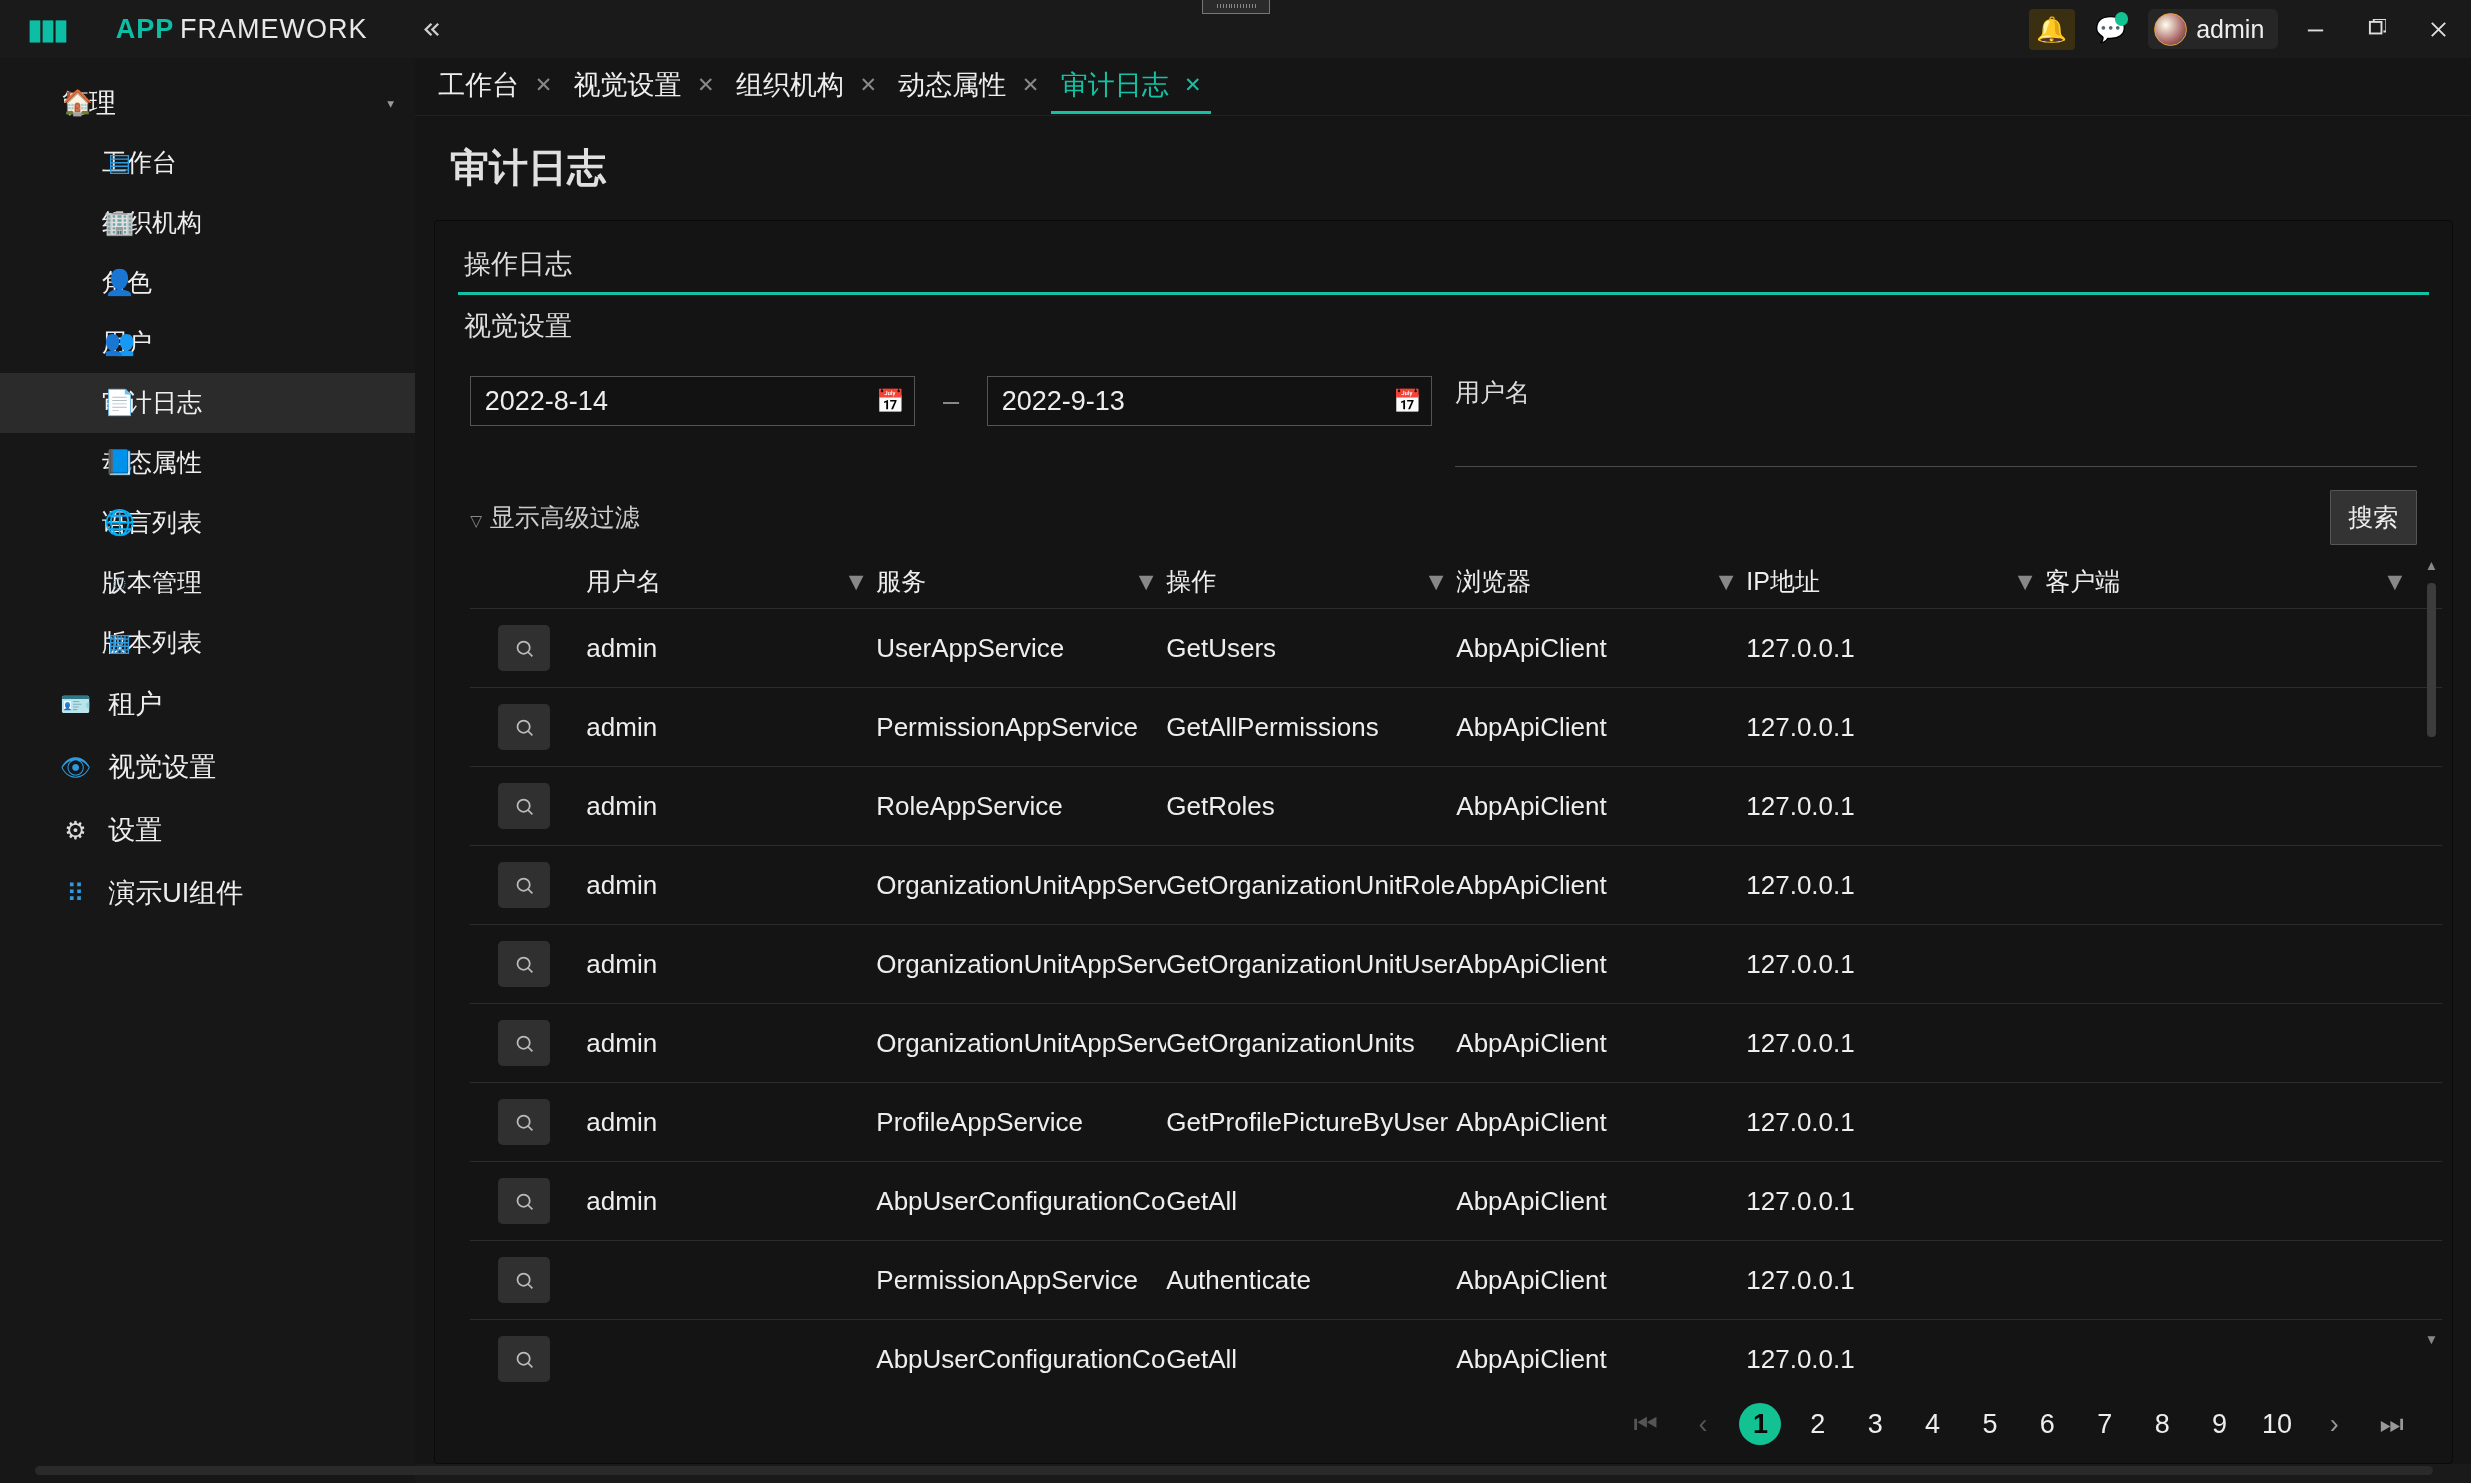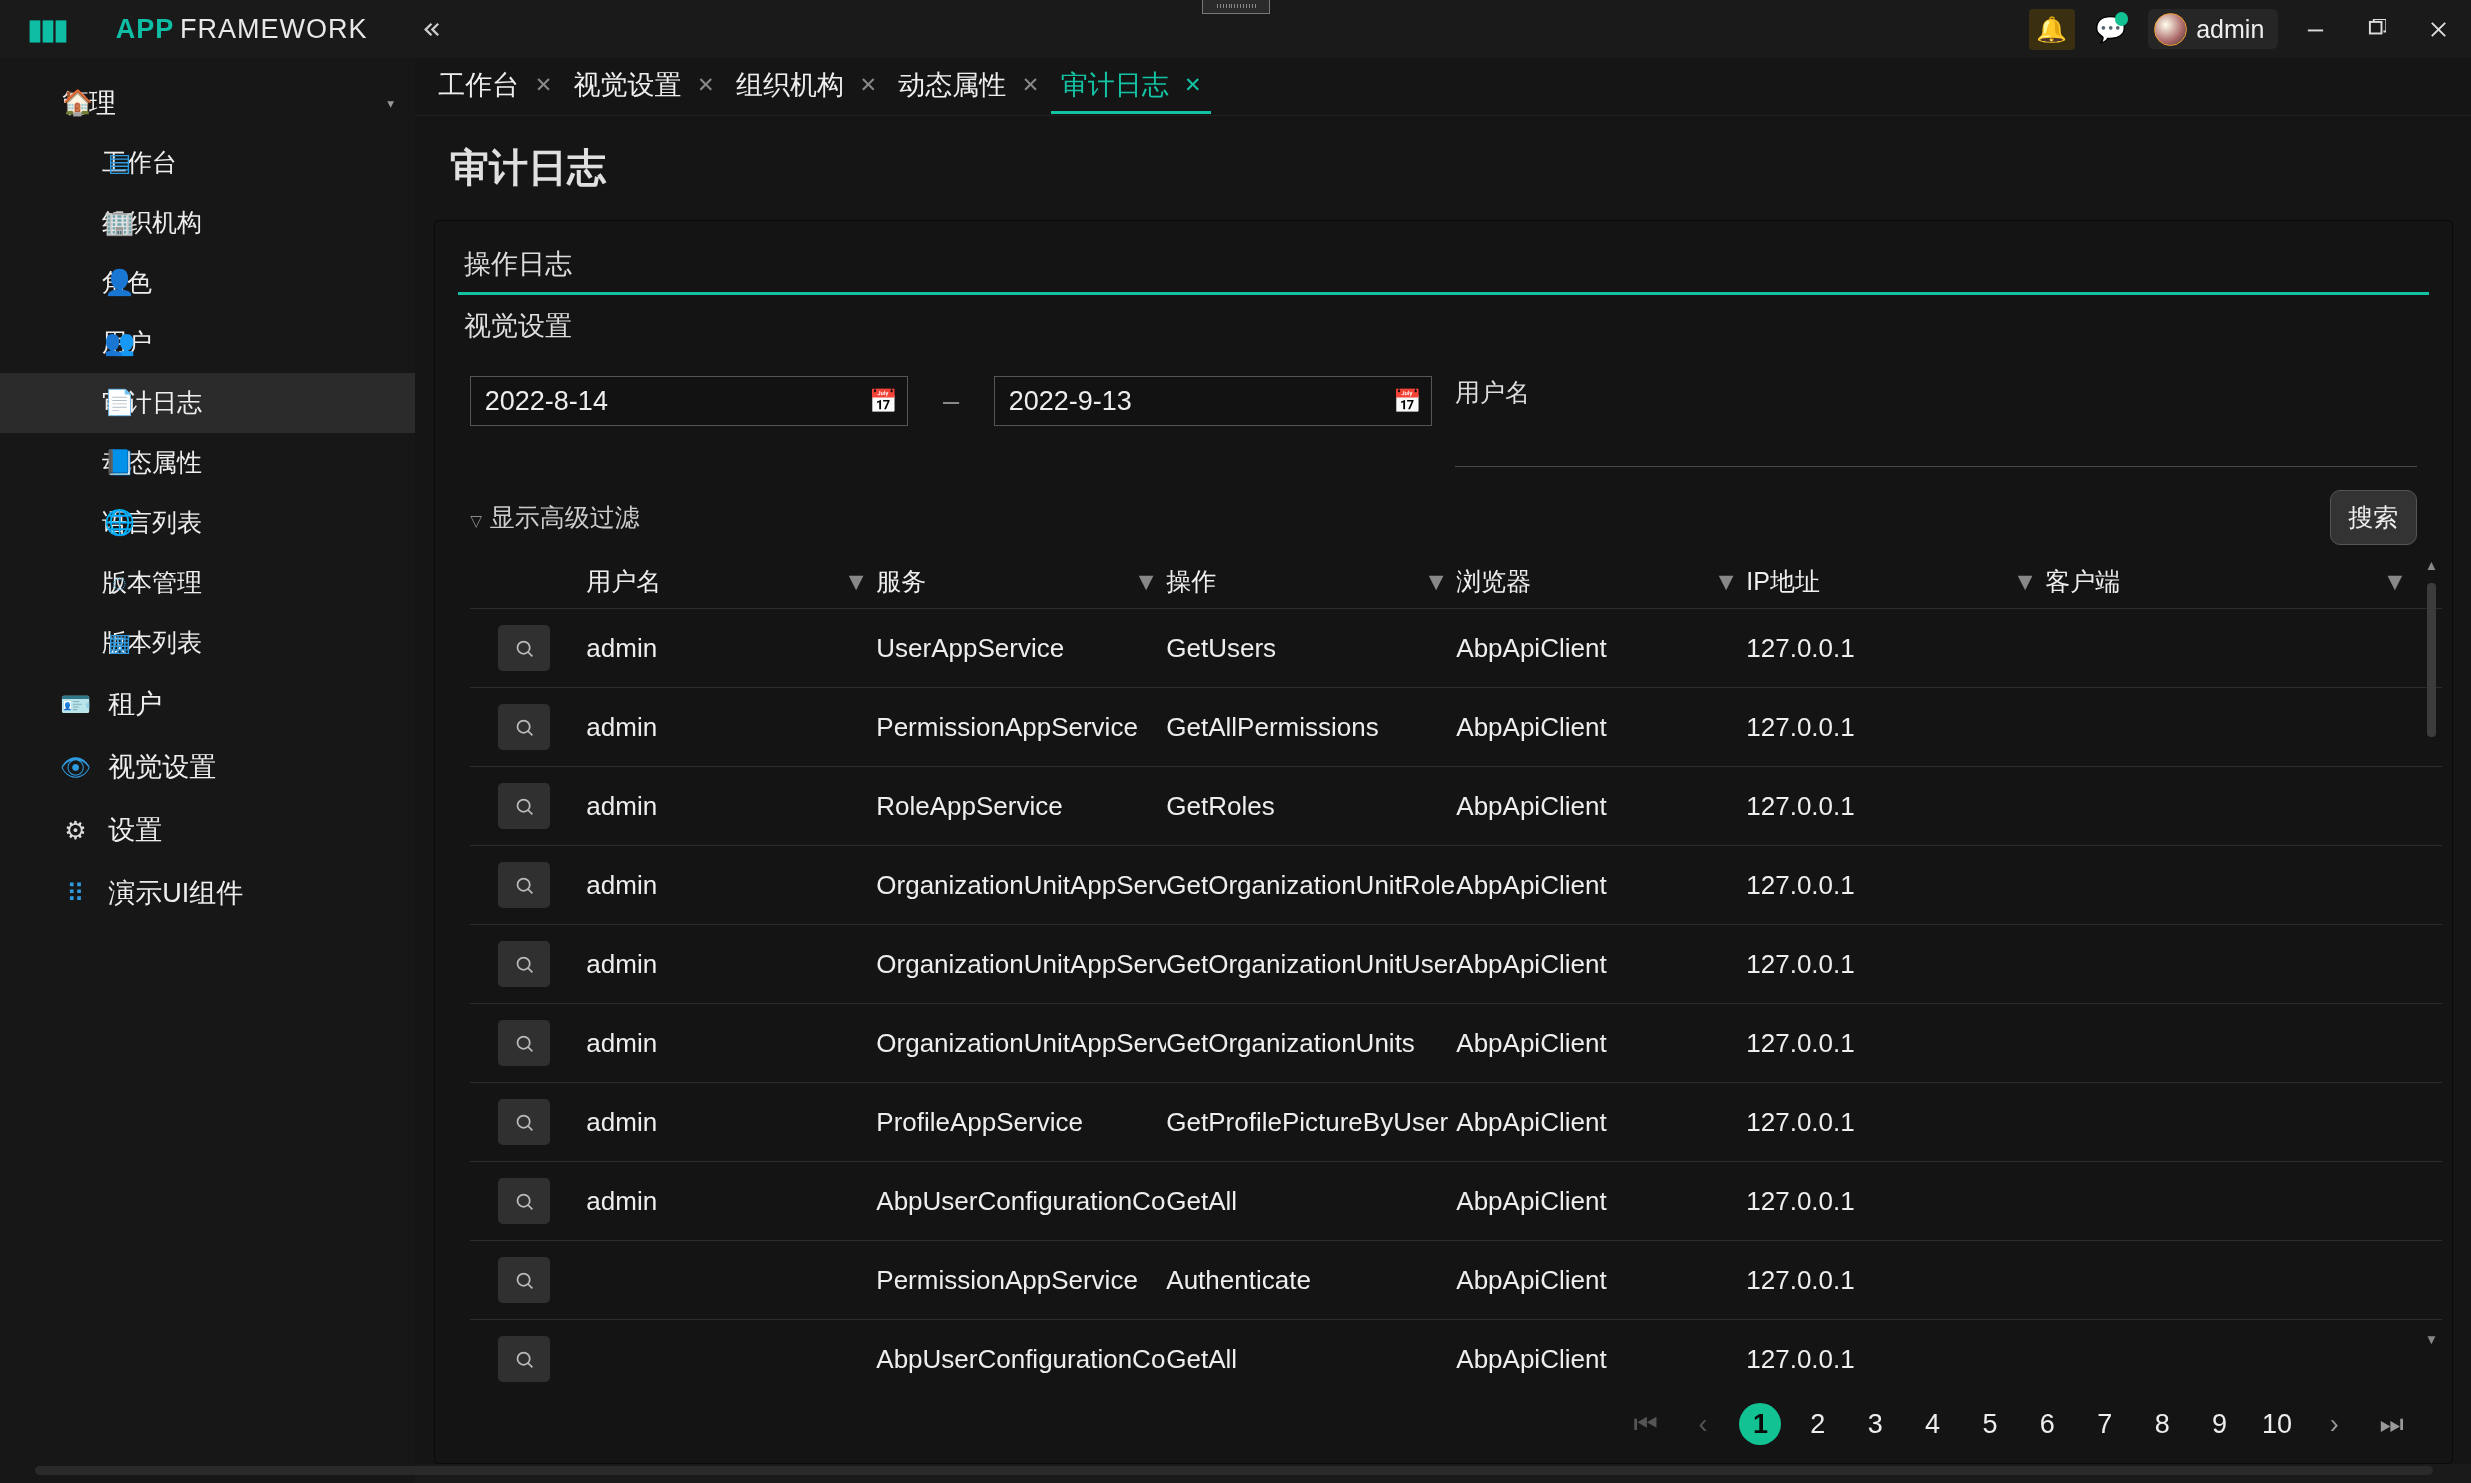--- a/index.html
+++ b/index.html
@@ -57,30 +57,30 @@
 .tab.active{ color:#13c2a3; border-bottom-color:#13c2a3;}
 .tab.active .x{ color:#13c2a3;}
 .page-title { font-size:39px; font-weight:700; padding:25px 35px;}
 .content { flex:1; display:flex; flex-direction:column; margin:0 19.3px; background:#141414; border:1px solid #0a0a0a; border-radius:3.9px; overflow:hidden;}
 .subtabs { display:flex; gap:3.9px; padding:15.4px 23px 0 23px;flex-direction:column;}
 .subtab{ font-size:27px; padding:9.7px 5.8px; color:#ddd; cursor:pointer; border-bottom:3.9px solid transparent;}
 .subtab.active{ border-bottom-color:#13c2a3;}
 .filters { display:flex; padding:19.3px 35px 9.7px 35px; gap:23px;}
 .filters .col{ flex:1;}
 .filters label{ display:block; font-size:25px; color:#ddd; margin-bottom:7.7px;}
-.date-row{ display:flex; align-items:center; gap:35px;}
+.date-row{ display:flex; align-items:center; gap:28px;}
 .date-input{ position:relative; flex:1;}
 .date-input input{ width:100%; background:#121212; border:1px solid #555; color:#eee; font-size:27px; padding:7.7px 42px 7.7px 13.5px; height:50px;}
 .date-input .cal{ position:absolute; right:9.7px; top:50%; transform:translateY(-50%); color:#999; font-size:23px;}
 .dash{ color:#888; font-size:29px;}
 .text-input{ width:100%; background:transparent; border:none; border-bottom:1.9px solid #4a4a4a; height:50px; font-size:27px; color:#eee; outline:none;}
 .adv-row{ display:flex; align-items:center; justify-content:space-between; padding:13.5px 35px 9.7px 35px;}
 .adv-toggle{ font-size:25px; color:#ccc; cursor:pointer;}
 .adv-toggle .tri{ font-size:15.4px; color:#888; margin-right:7.7px;}
-.search-btn{ background:#333; border:1px solid #555; color:#eee; font-size:25px; padding:9.7px 17.4px; cursor:pointer; border-radius:10px;}
+.search-btn{ background:#333; border:1px solid #555; color:#eee; font-size:25px; padding:9.7px 17.4px; cursor:pointer; border-radius:1px;}
 
 .table-wrap{ flex:1; position:relative; overflow:hidden; margin:0 9.7px 0 35px;}
 .table-head{ display:flex; align-items:center; height:54px; font-size:25px; color:#eee; padding-right:27px;}
 .th, .td{ white-space:nowrap; overflow:hidden; text-overflow:ellipsis; padding-right:7.7px;}
 .col-act{ width:116px; flex:none;}
 .col-user{ width:290px; flex:none; display:flex; align-items:center;}
 .col-svc{ width:290px; flex:none; display:flex; align-items:center;}
 .col-op{ width:290px; flex:none; display:flex; align-items:center;}
 .col-bw{ width:290px; flex:none; display:flex; align-items:center;}
 .col-ip{ width:299px; flex:none; display:flex; align-items:center;}

